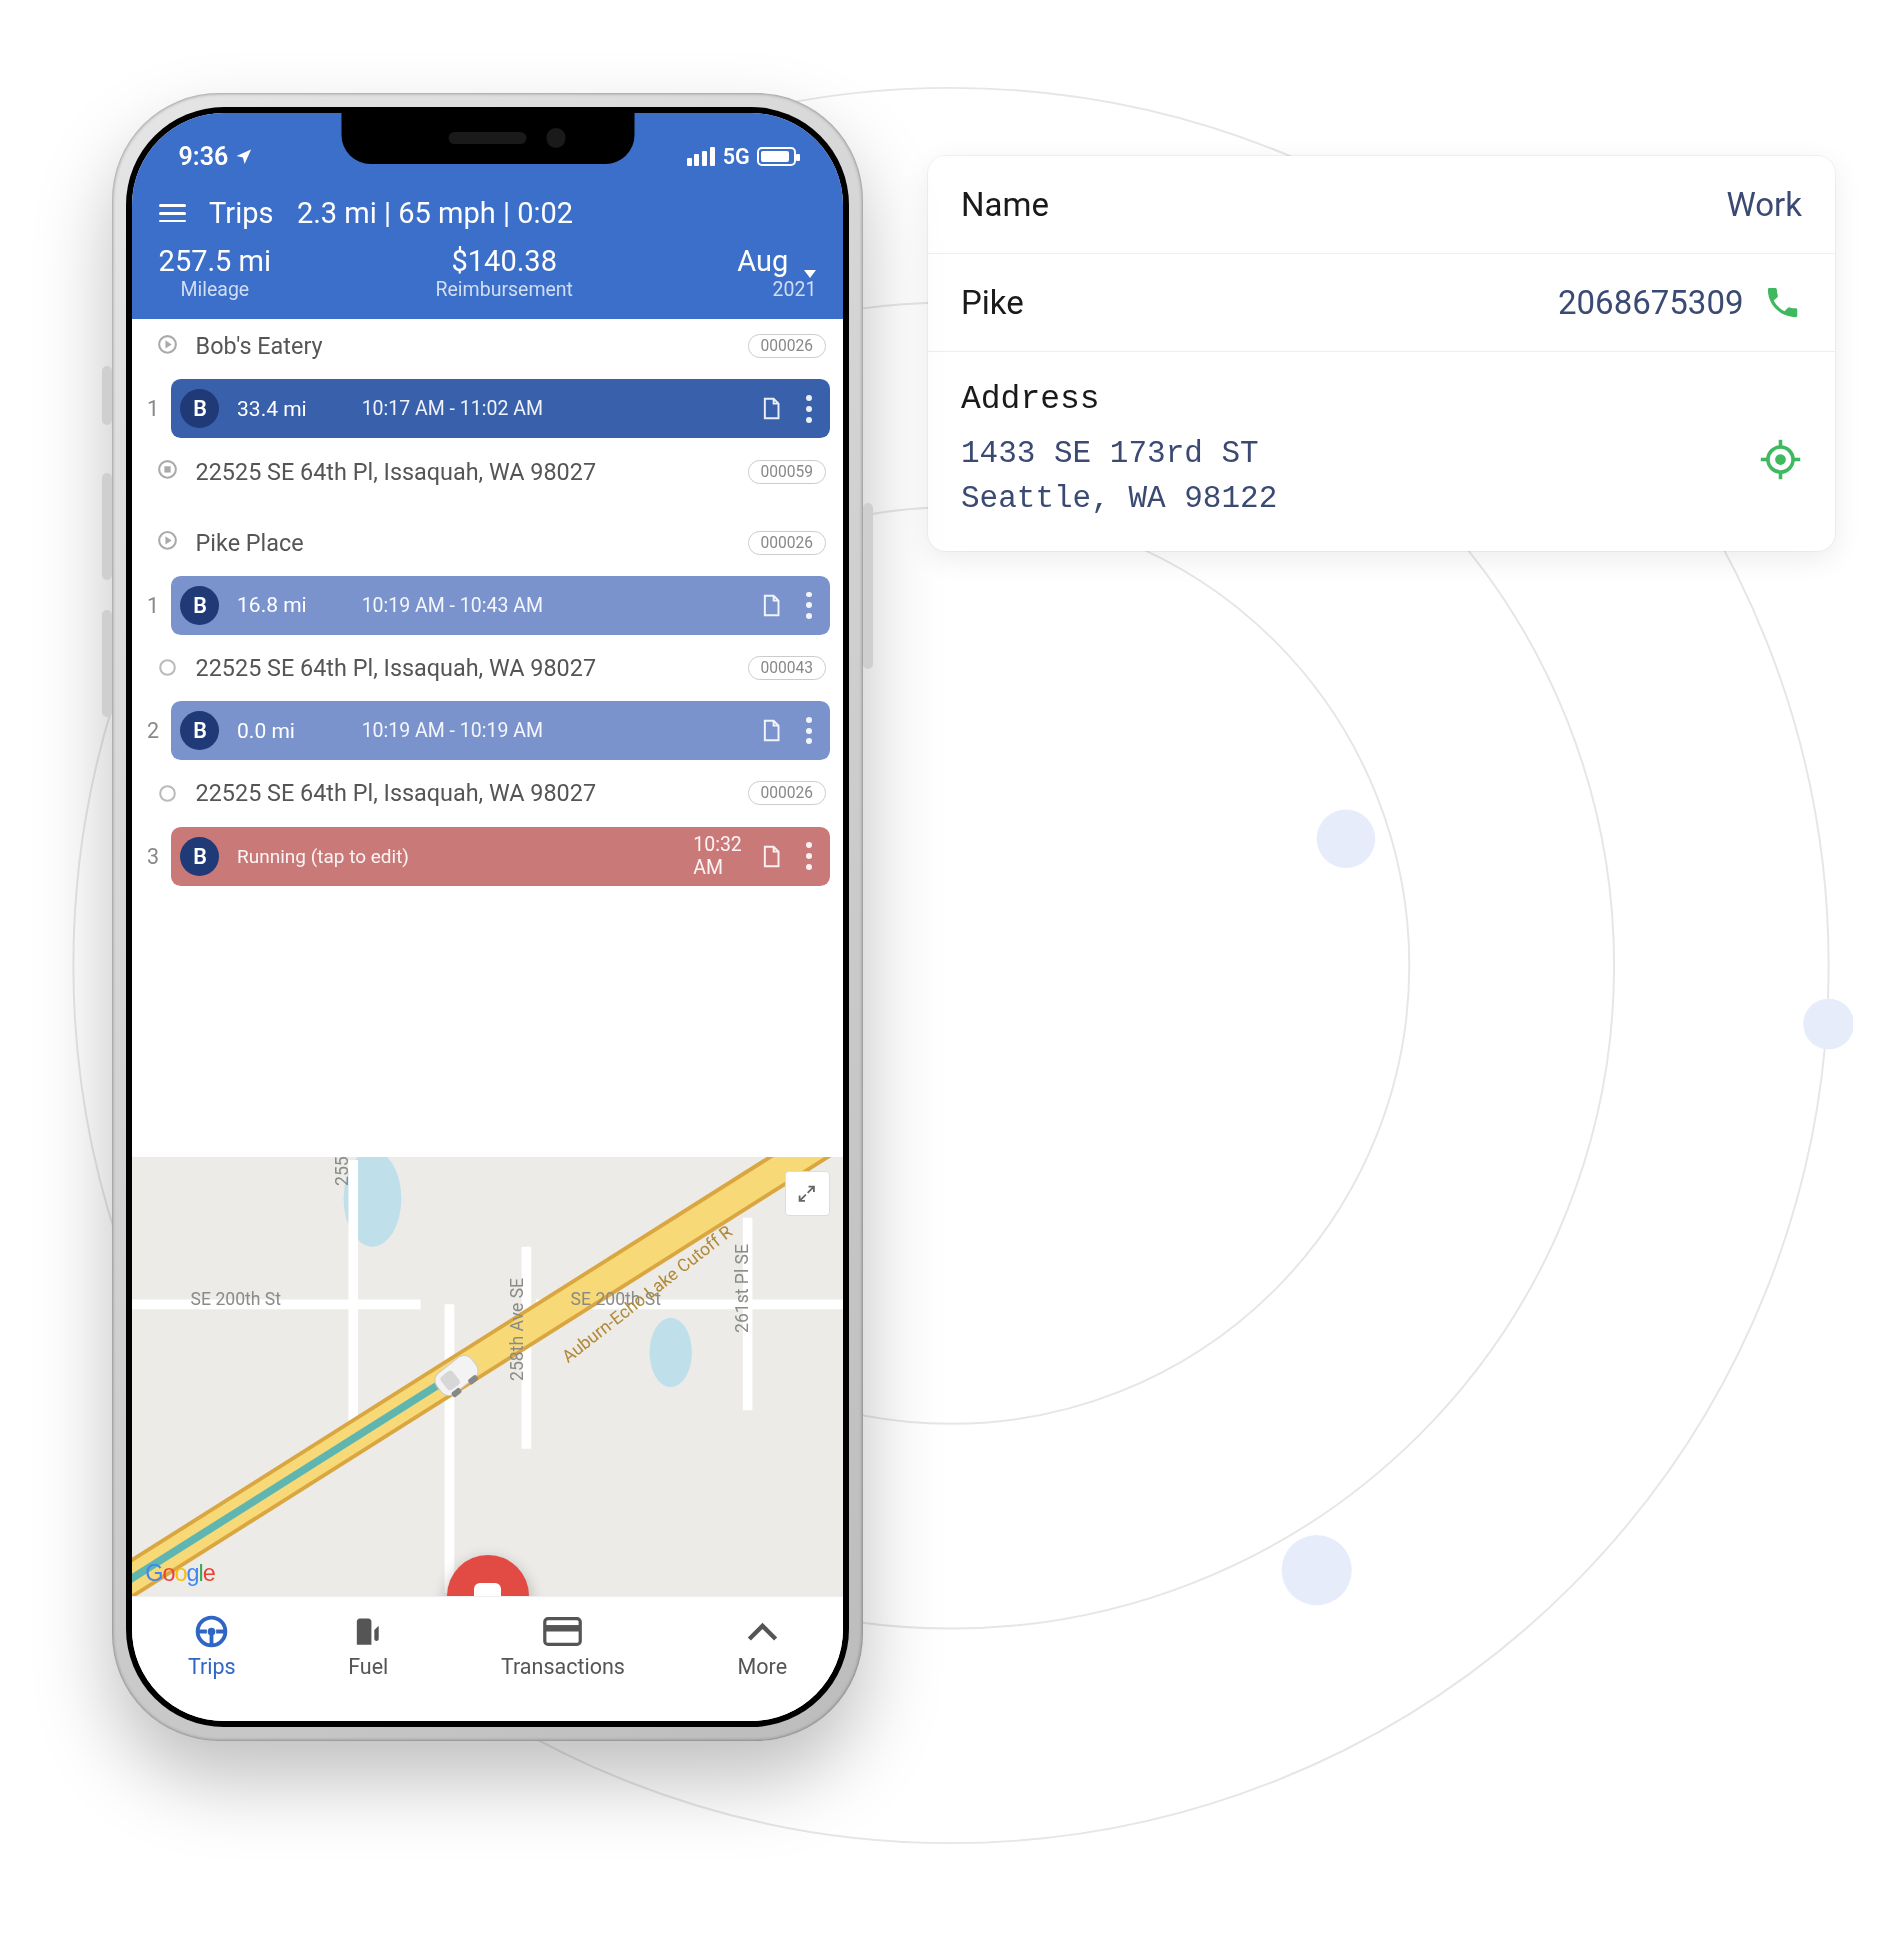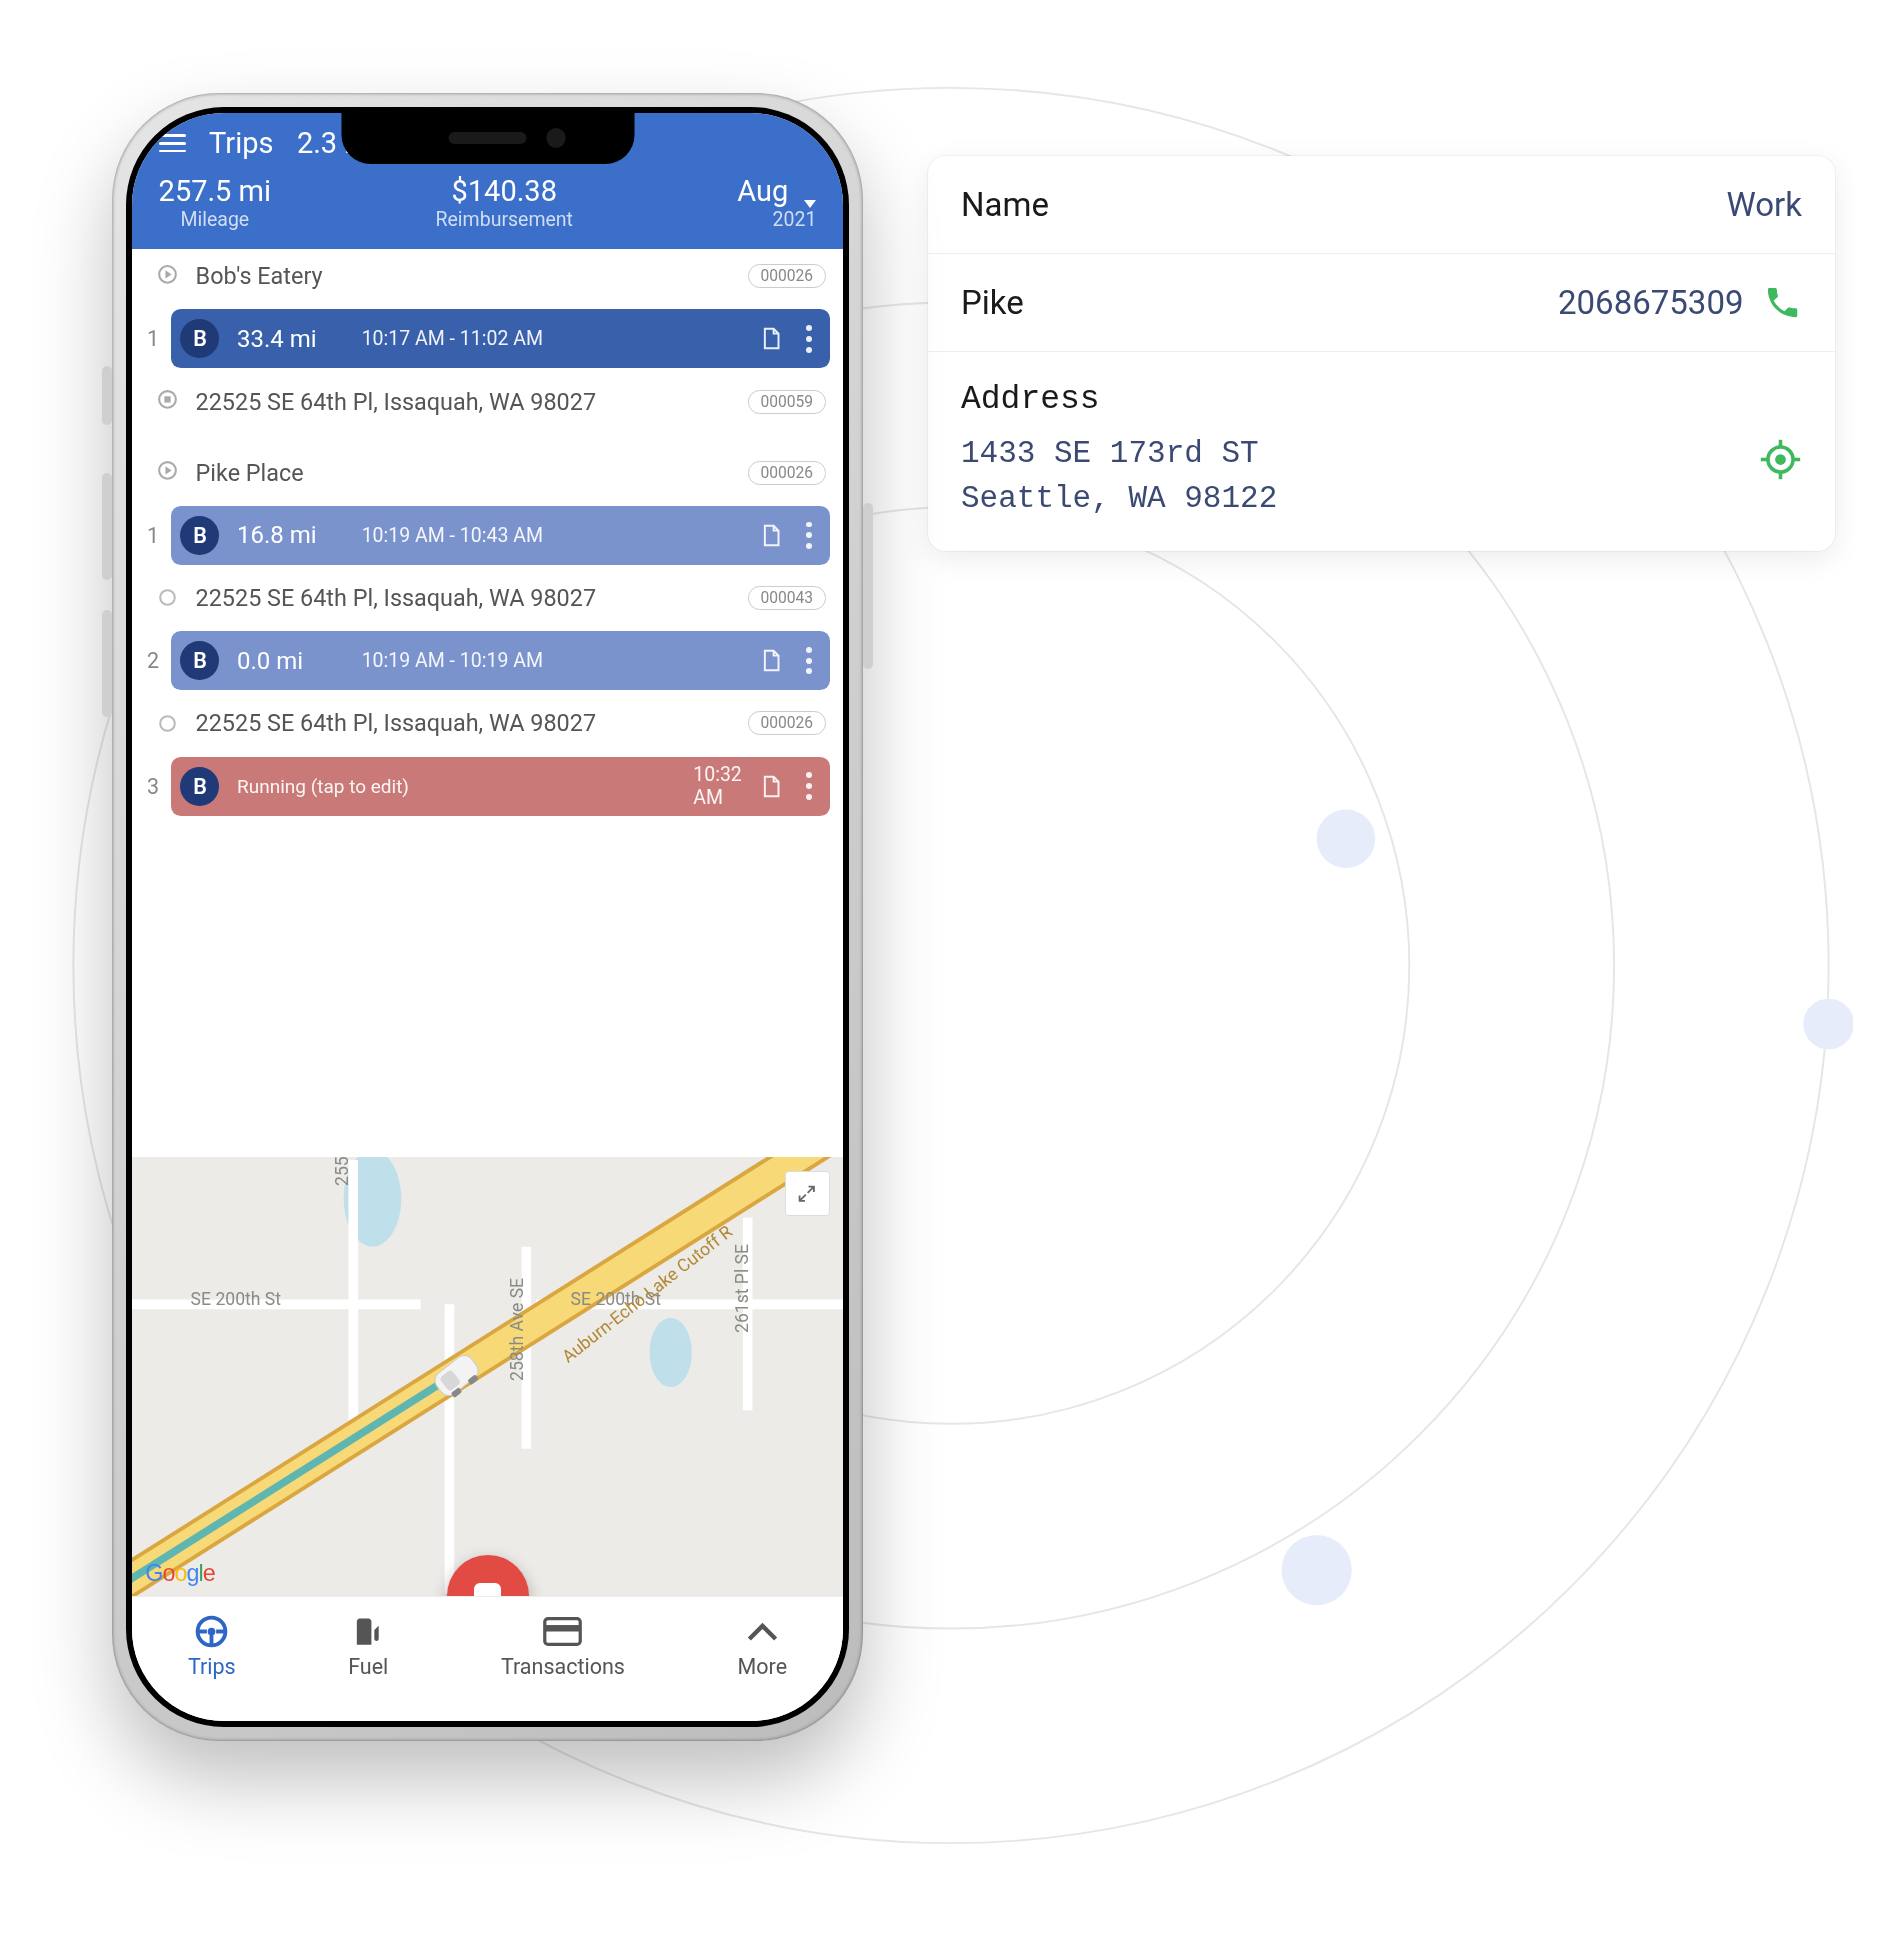--- a/index.html
+++ b/index.html
@@ -186,21 +186,21 @@
   .pill-blue-light { background:#7a93cc; }
   .pill-red { background:#c97a78; }
   .b-circle {
     width:39px;height:39px;border-radius:50%;
     background:#203a77;color:#fff;
     display:flex;align-items:center;justify-content:center;
     font-weight:600;font-size:21.5px;
     flex:0 0 39px;
   }
   .pill-red .b-circle { background:#203a77; }
-  .trip-pill .dist { font-size:24px; min-width:107px; }
+  .trip-pill .dist { font-size:21px; min-width:107px; }
   .trip-pill .times { font-size:19.5px; opacity:.92; flex:1; }
   .trip-pill .file-icon { width:23.4px;height:27px; opacity:.9; }
   .trip-pill .kebab { display:flex; flex-direction:column; gap:4.9px; padding:0 5.9px; }
   .trip-pill .kebab span { width:5.9px;height:5.9px;border-radius:50%;background:#fff;opacity:.9; }
 
   
   .map {
     position:relative;
     height:439px;
     background:#ecebe7;
@@ -334,20 +334,40 @@
   <div class="phone-side-buttons">
     <div class="sb s1"></div>
       <div class="sb s2"></div>
       <div class="sb s3"></div>
       <div class="sb s4"></div>
   </div>
   <div class="phone-inner">
     <div class="screen">
       <div class="notch"></div>
 
+      <div class="status-bar">
+        <div class="status-left">
+          <span>9:36</span>
+          <svg width="19.5" height="19.5" viewBox="0 0 24 24">
+              <path fill="#fff" d="M3 11l18-8-8 18-2-8-8-2z"></path>
+            </svg>
+        </div>
+        <div class="status-right">
+          <div class="signal-bars">
+              <span></span>
+              <span></span>
+              <span></span>
+              <span></span>
+            </div>
+          <span>5G</span>
+          <div class="battery">
+              <div class="battery-fill"></div>
+            </div>
+        </div>
+      </div>
 
       <div class="app-header">
         <div class="header-top">
           <div class="hamburger">
               <span></span>
               <span></span>
               <span></span>
             </div>
           <span>Trips</span>
           <span style="margin-left:5.9px;">2.3 mi | 65 mph | 0:02</span>

